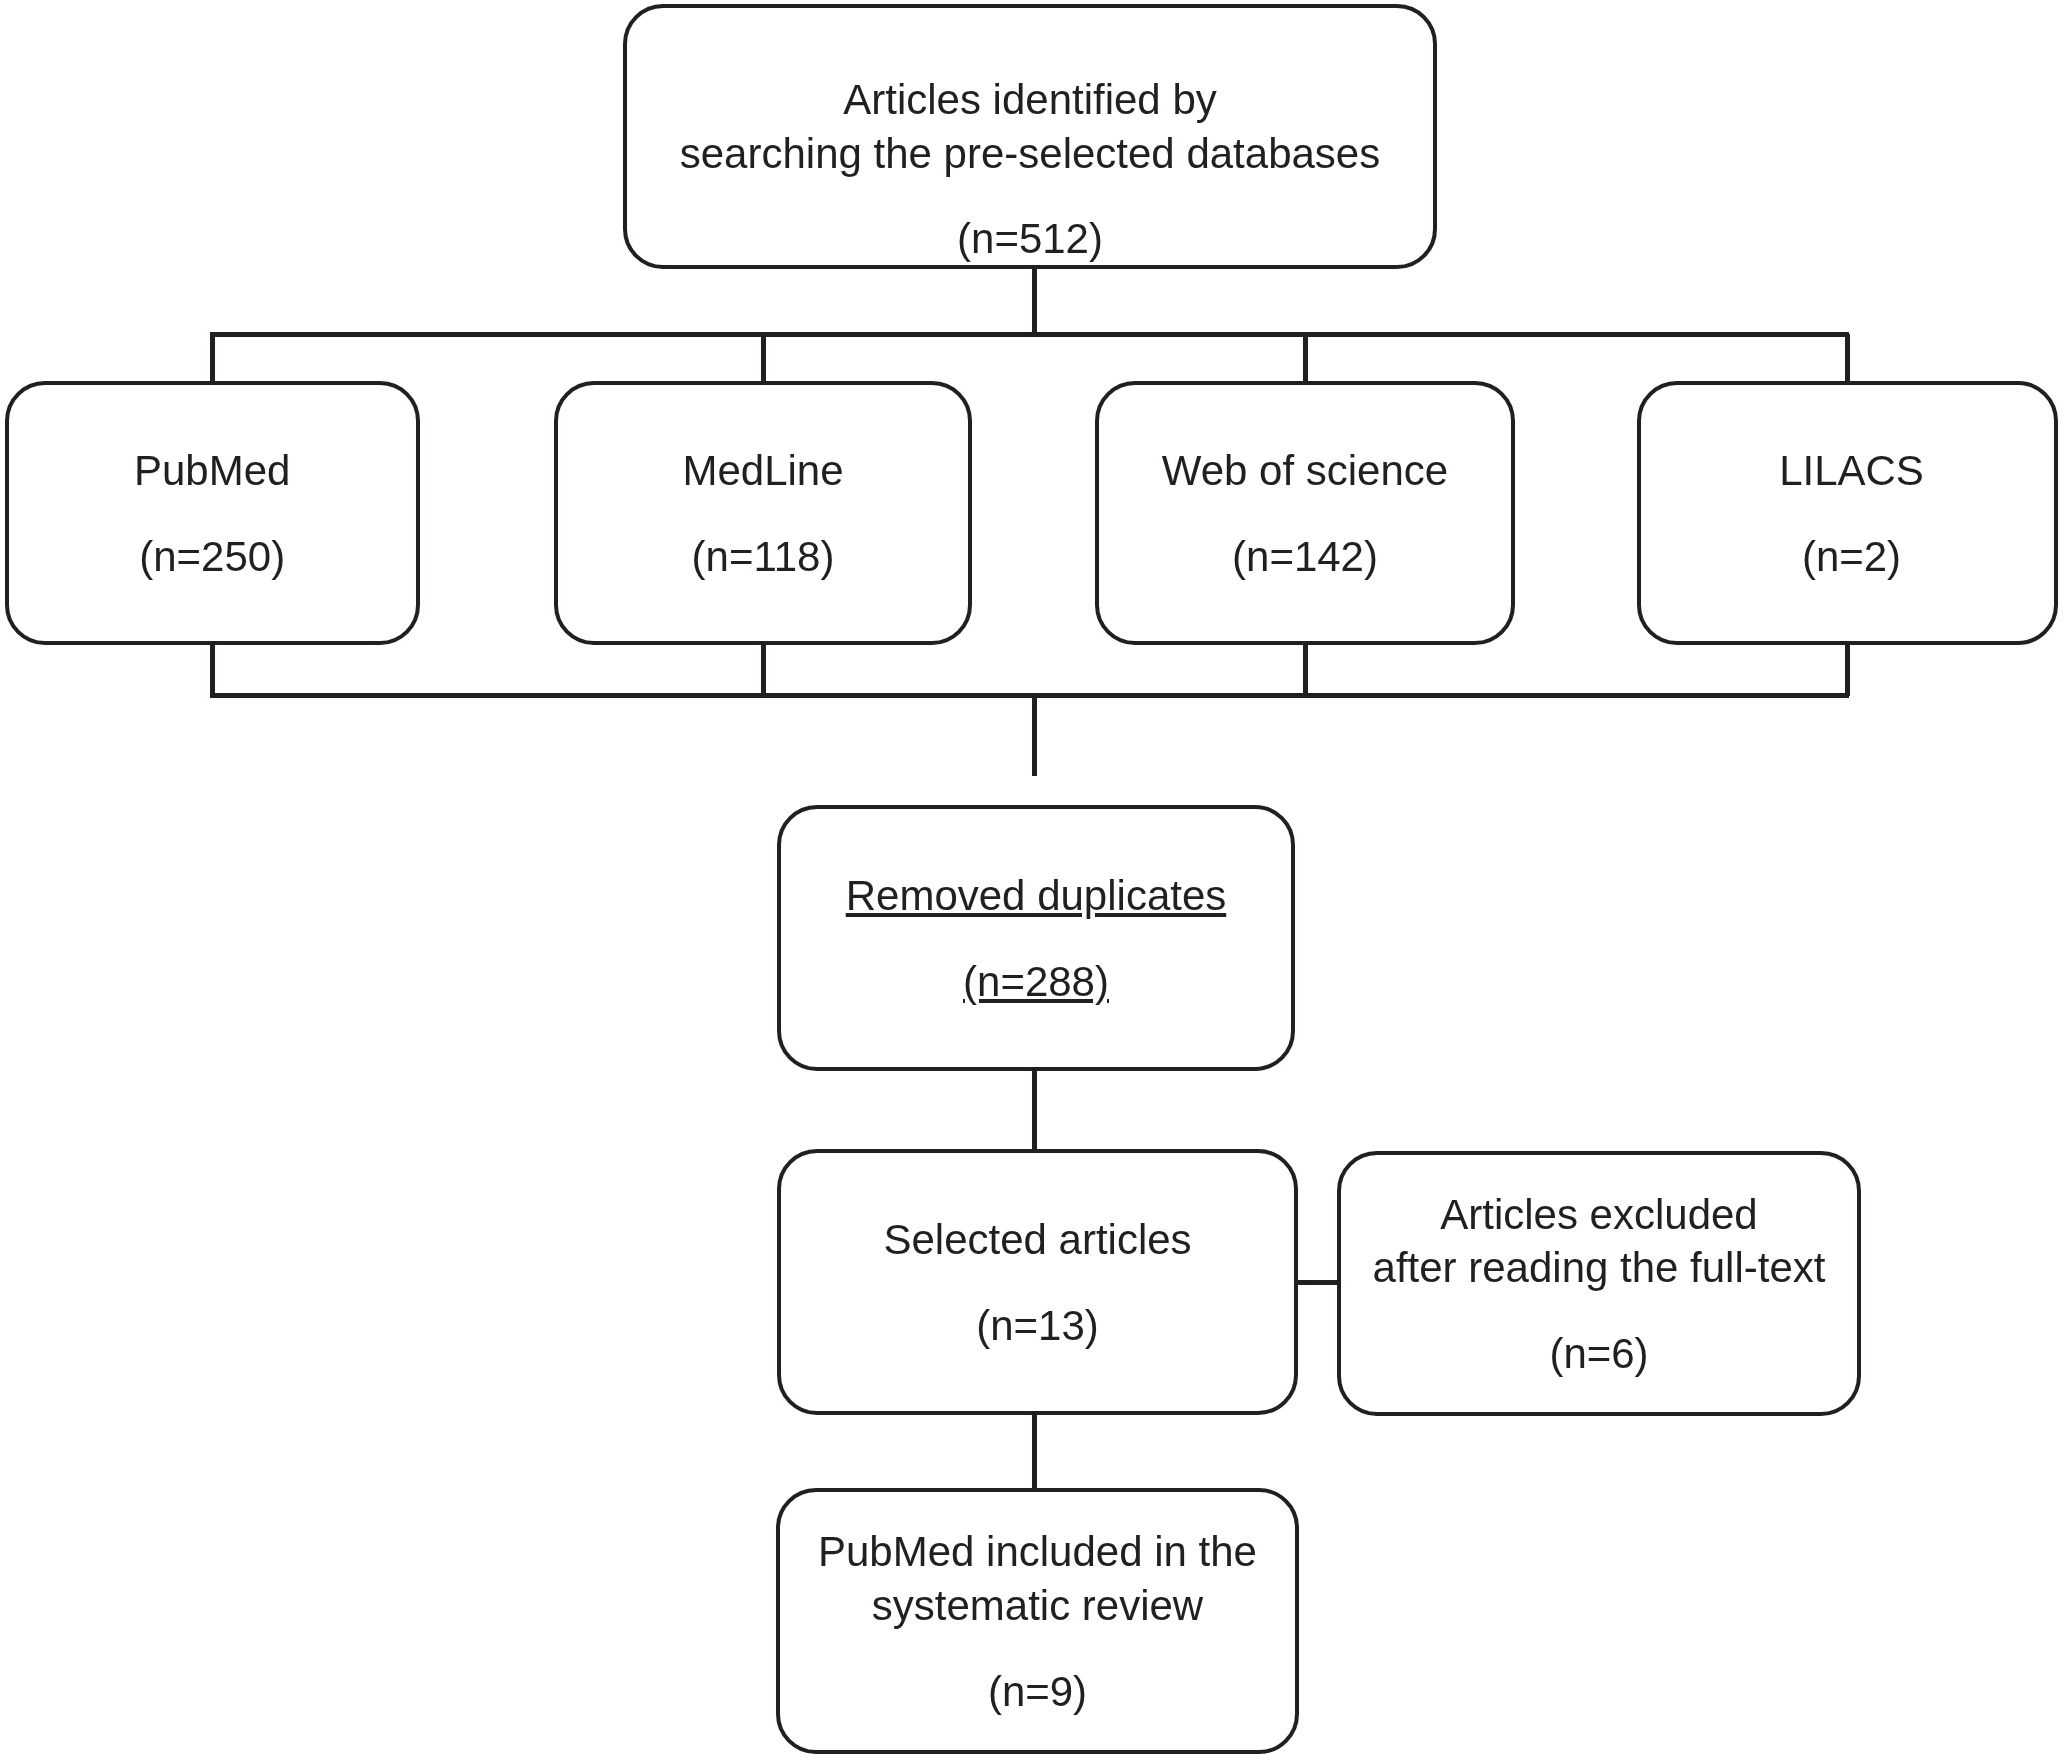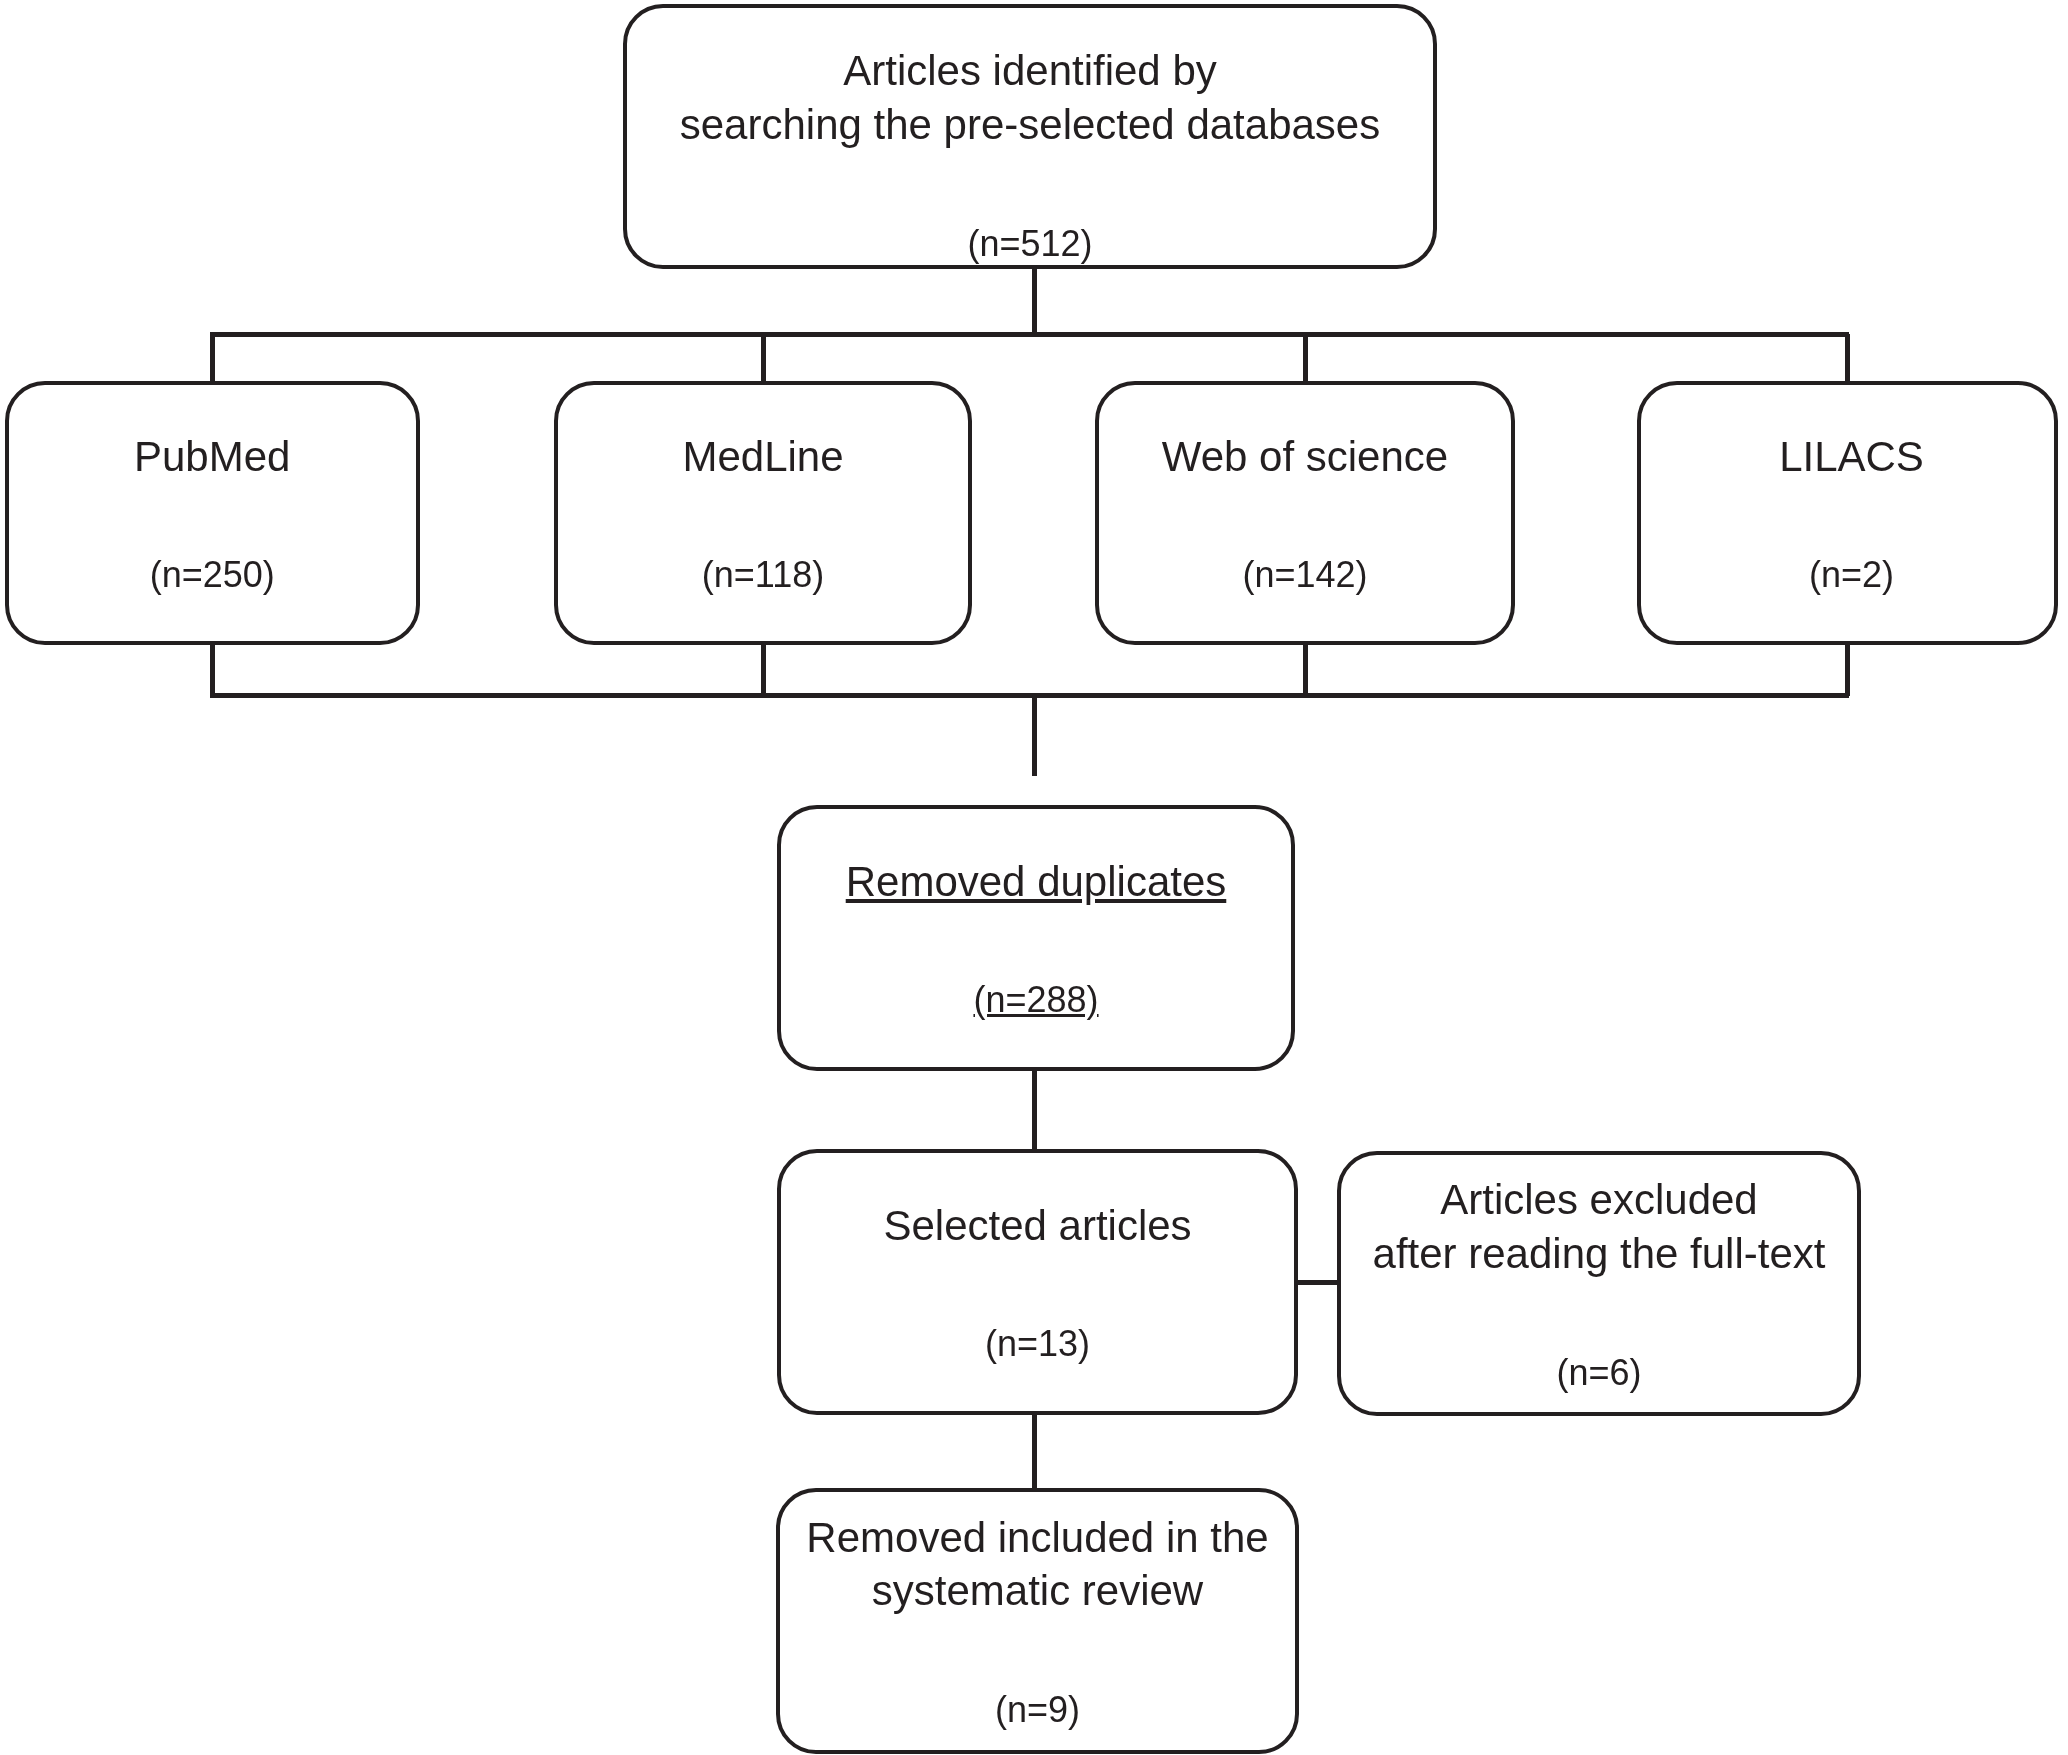--- a/index.html
+++ b/index.html
@@ -22,21 +22,21 @@
     display: flex;
     flex-direction: column;
     align-items: center;
     justify-content: center;
     gap: 34px;
     text-align: center;
     color: #231f20;
     z-index: 2;
   }
   .node .label { font-size: 42px; line-height: 1.28; }
-  .node .count { font-size: 36px; line-height: 1.2; margin-top: 36px; }
+  .node .count { font-size: 42px; line-height: 1.2; }
 
   .connector {
     position: absolute;
     background: #231f20;
     z-index: 1;
   }
 
   
   .n-identified        { left: 623px;  top: 3.8px;    width: 814px; height: 265px; justify-content: flex-end; }
   .n-pubmed            { left: 4.7px;    top: 381px;  width: 415px; height: 264px; }
@@ -127,20 +127,20 @@
   <div class="node n-articles-excluded">
     <div class="label">
       <div>Articles excluded</div>
       <div>after reading the full-text</div>
     </div>
     <div class="count">(n=6)</div>
   </div>
 
   <div class="node n-studies-included">
     <div class="label">
-      <div>Removed included in the</div>
+      <div>PubMed included in the</div>
       <div>systematic review</div>
     </div>
     <div class="count">(n=9)</div>
   </div>
 
 </div>
 
 
 </body></html>

